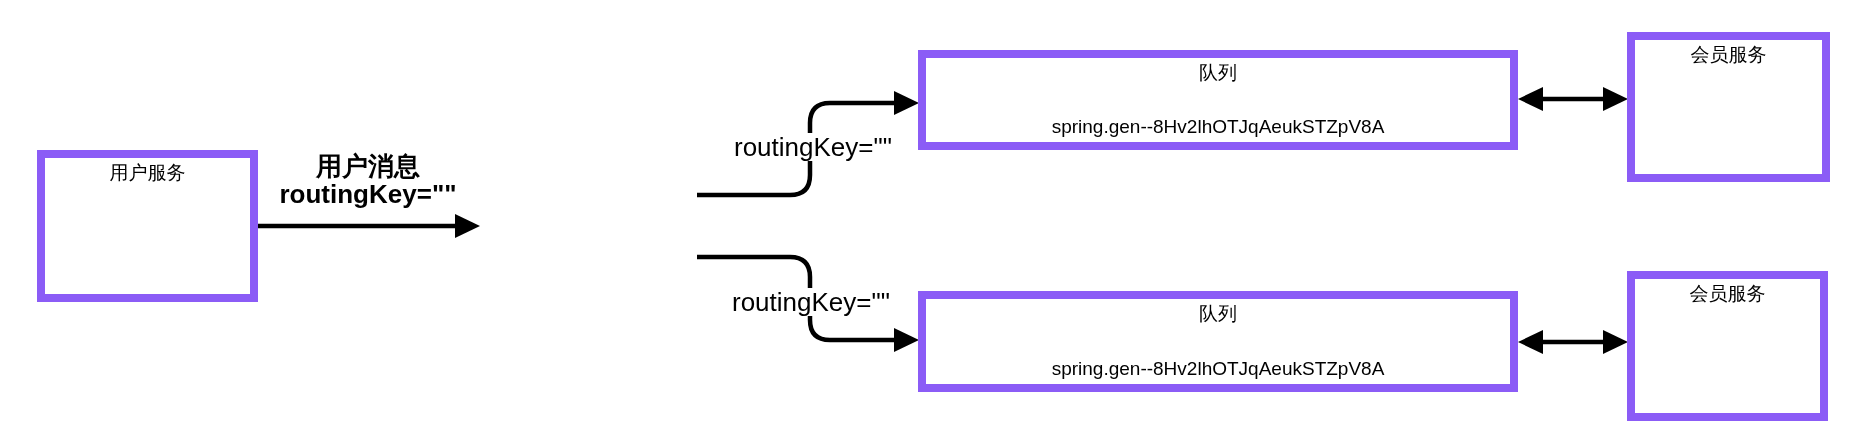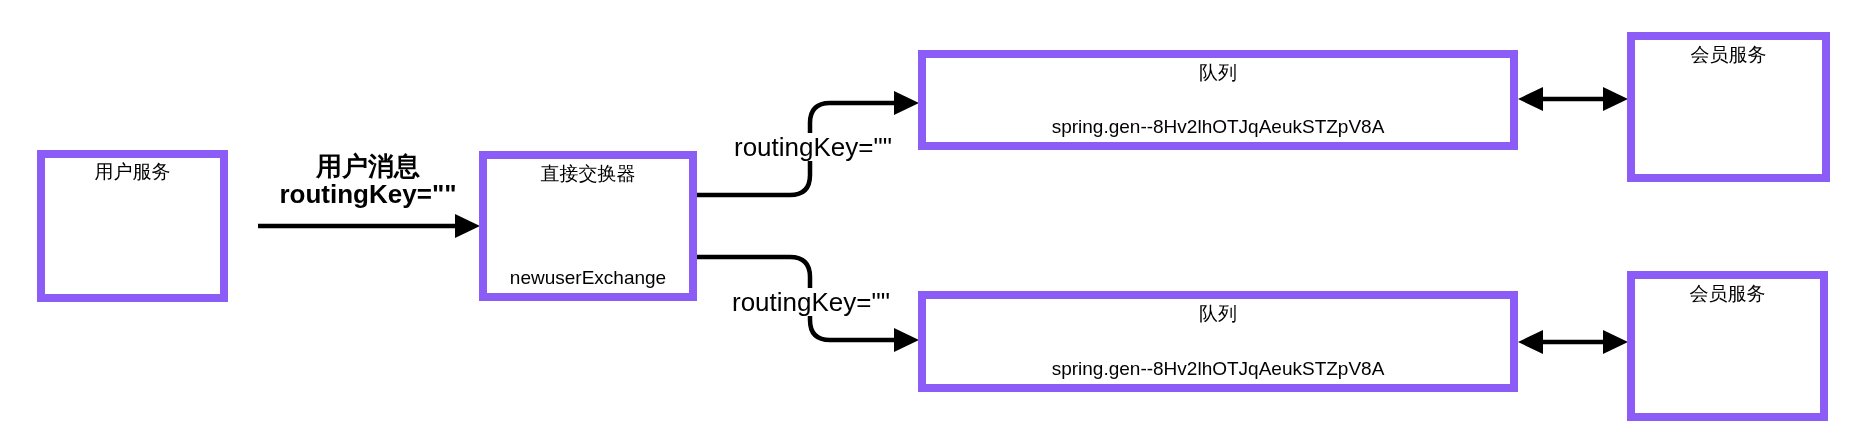--- a/index.html
+++ b/index.html
@@ -80,28 +80,24 @@
       <polygon class="head" points="1518,99 1543,87 1543,111"></polygon>
       <polygon class="head" points="1628,99 1603,87 1603,111"></polygon>
     </g>
     <g>
       <path class="wire" d="M1540,342 H1606"></path>
       <polygon class="head" points="1518,342 1543,330 1543,354"></polygon>
       <polygon class="head" points="1628,342 1603,330 1603,354"></polygon>
     </g>
   </svg>
 
-  <div class="node" style="left:37px; top:150px; width:191px; height:152px;font-family:Liberation Mono, monospace;">
+  <div class="node" style="left:37px; top:150px; width:221px; height:152px;">
     <div>用户服务</div>
   </div>
 
-  <div class="node" style="left:479px; top:151px; width:218px; height:150px;">
-    <div>直接交换器</div>
-    <div>newuserExchange</div>
-  </div>
 
   <div class="node" style="left:918px; top:50px; width:600px; height:100px;">
     <div>队列</div>
     <div>spring.gen--8Hv2lhOTJqAeukSTZpV8A</div>
   </div>
 
   <div class="node" style="left:918px; top:291px; width:600px; height:101px;">
     <div>队列</div>
     <div>spring.gen--8Hv2lhOTJqAeukSTZpV8A</div>
   </div>

